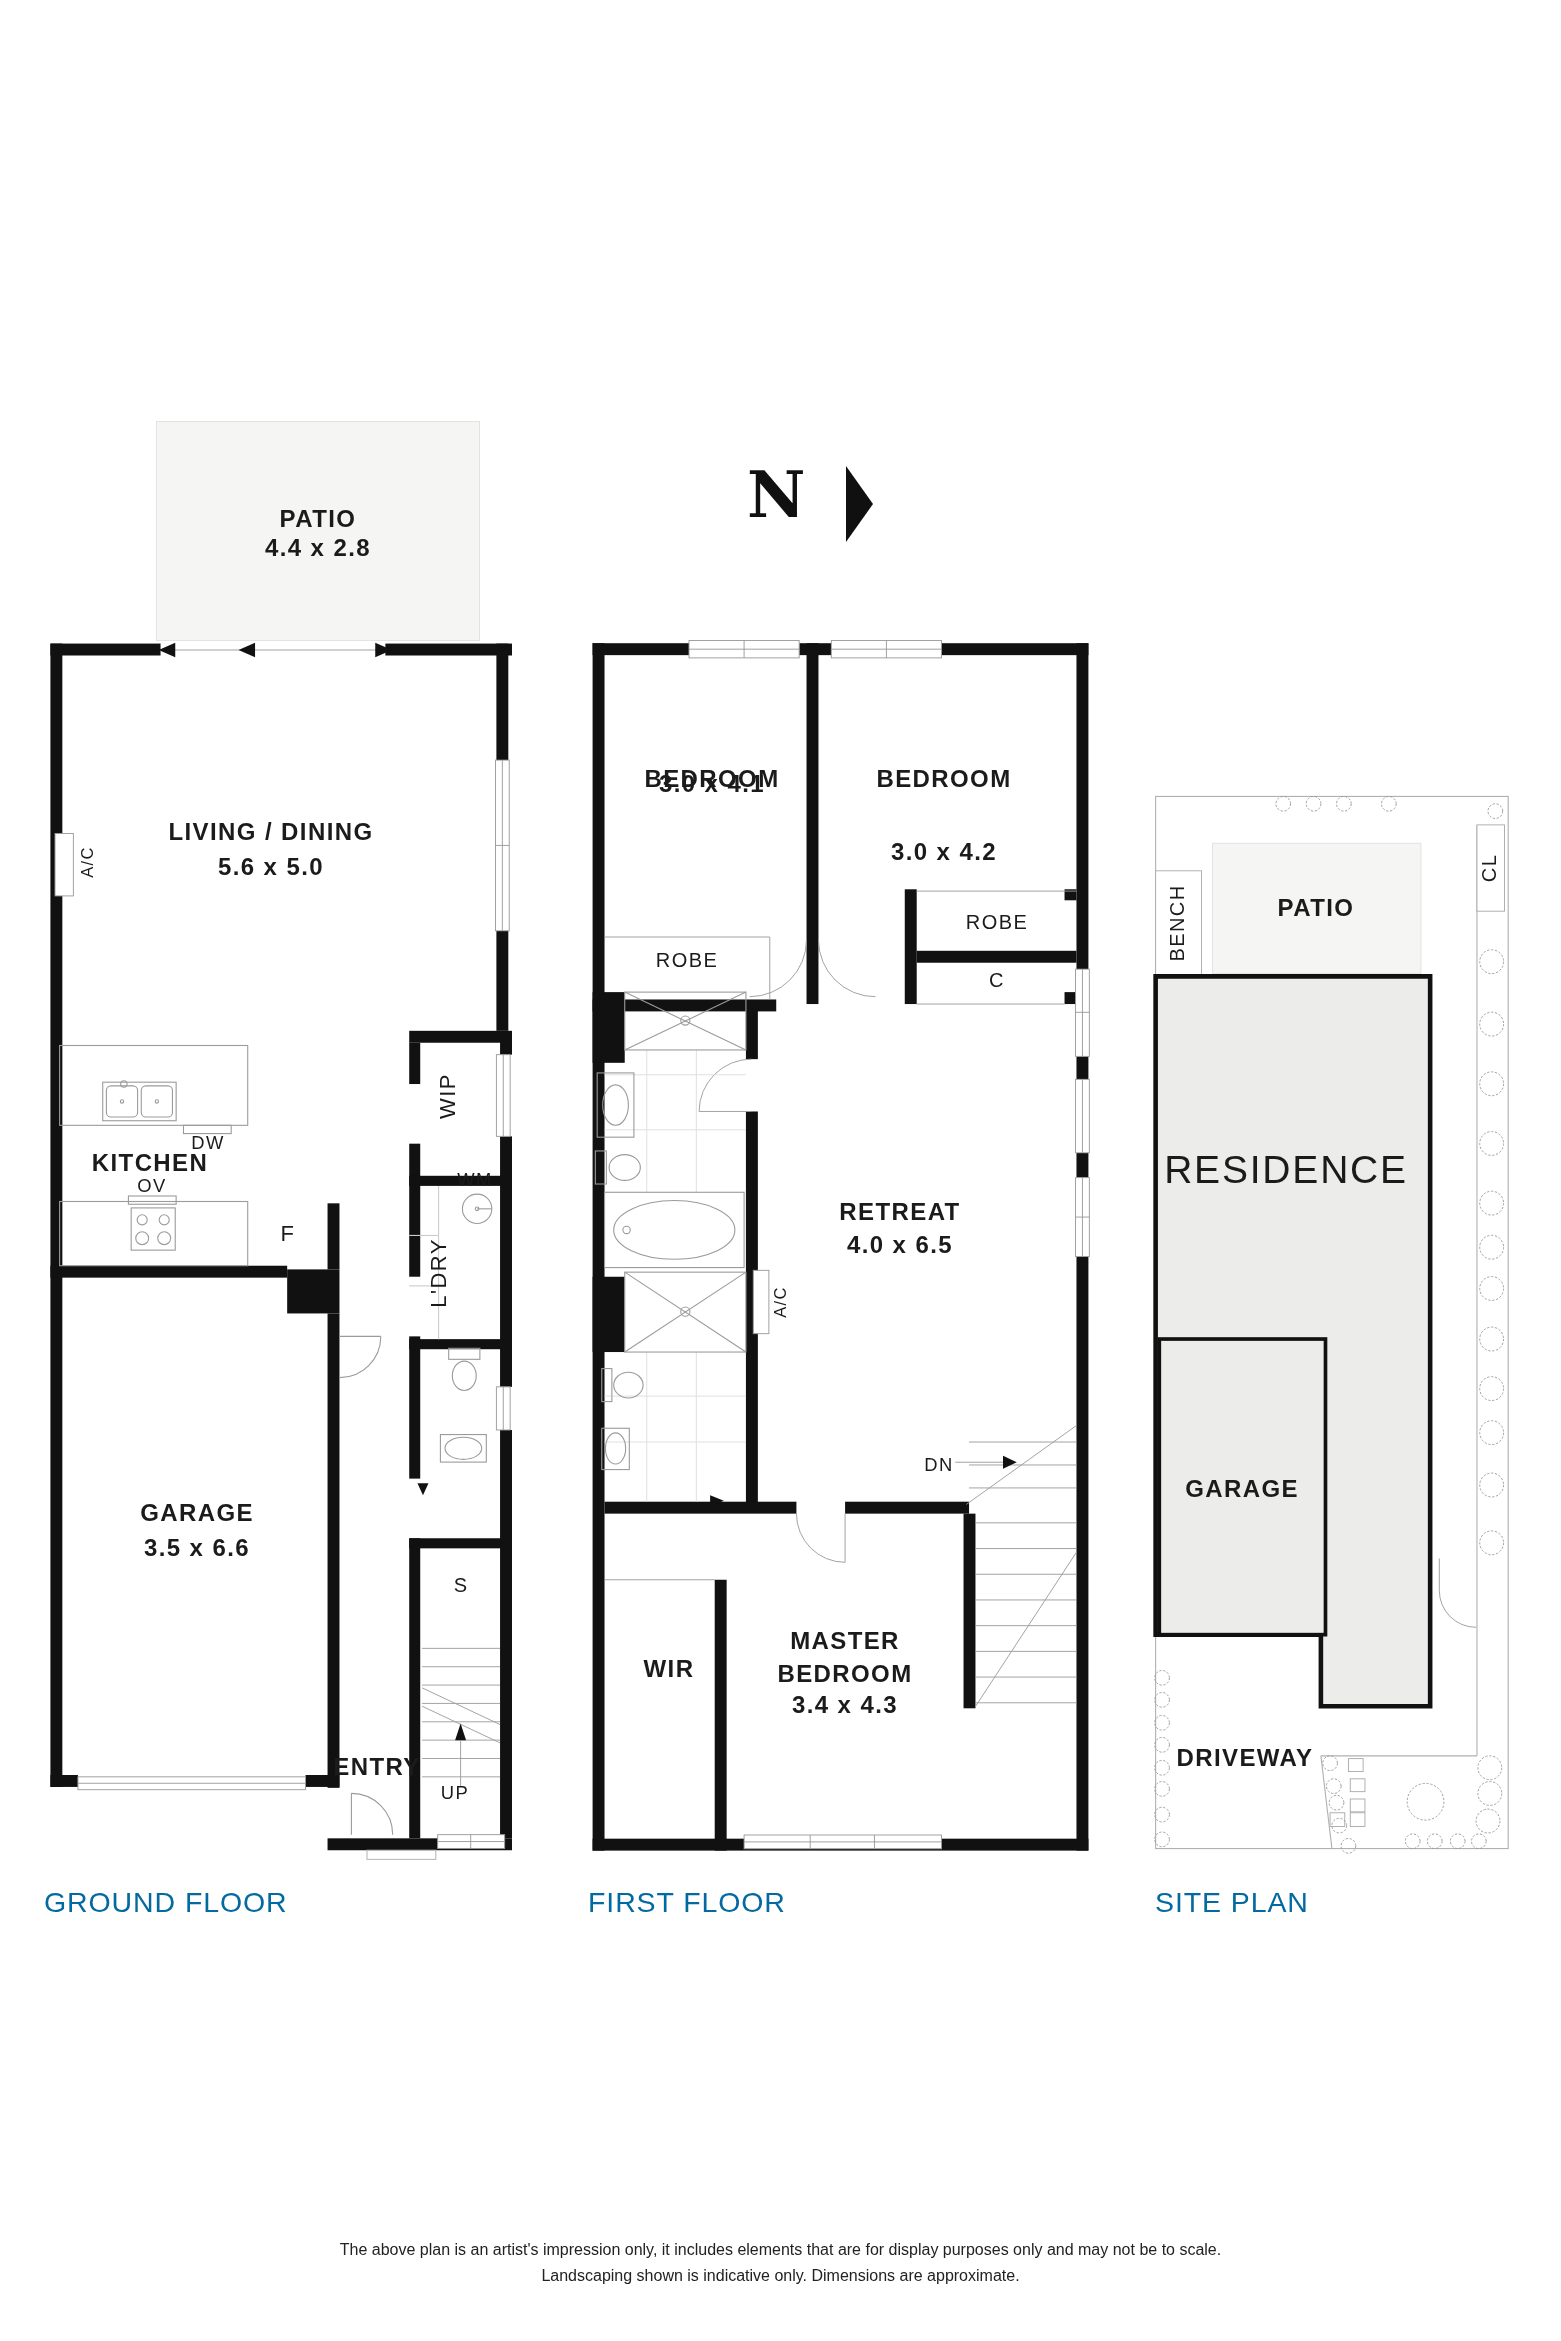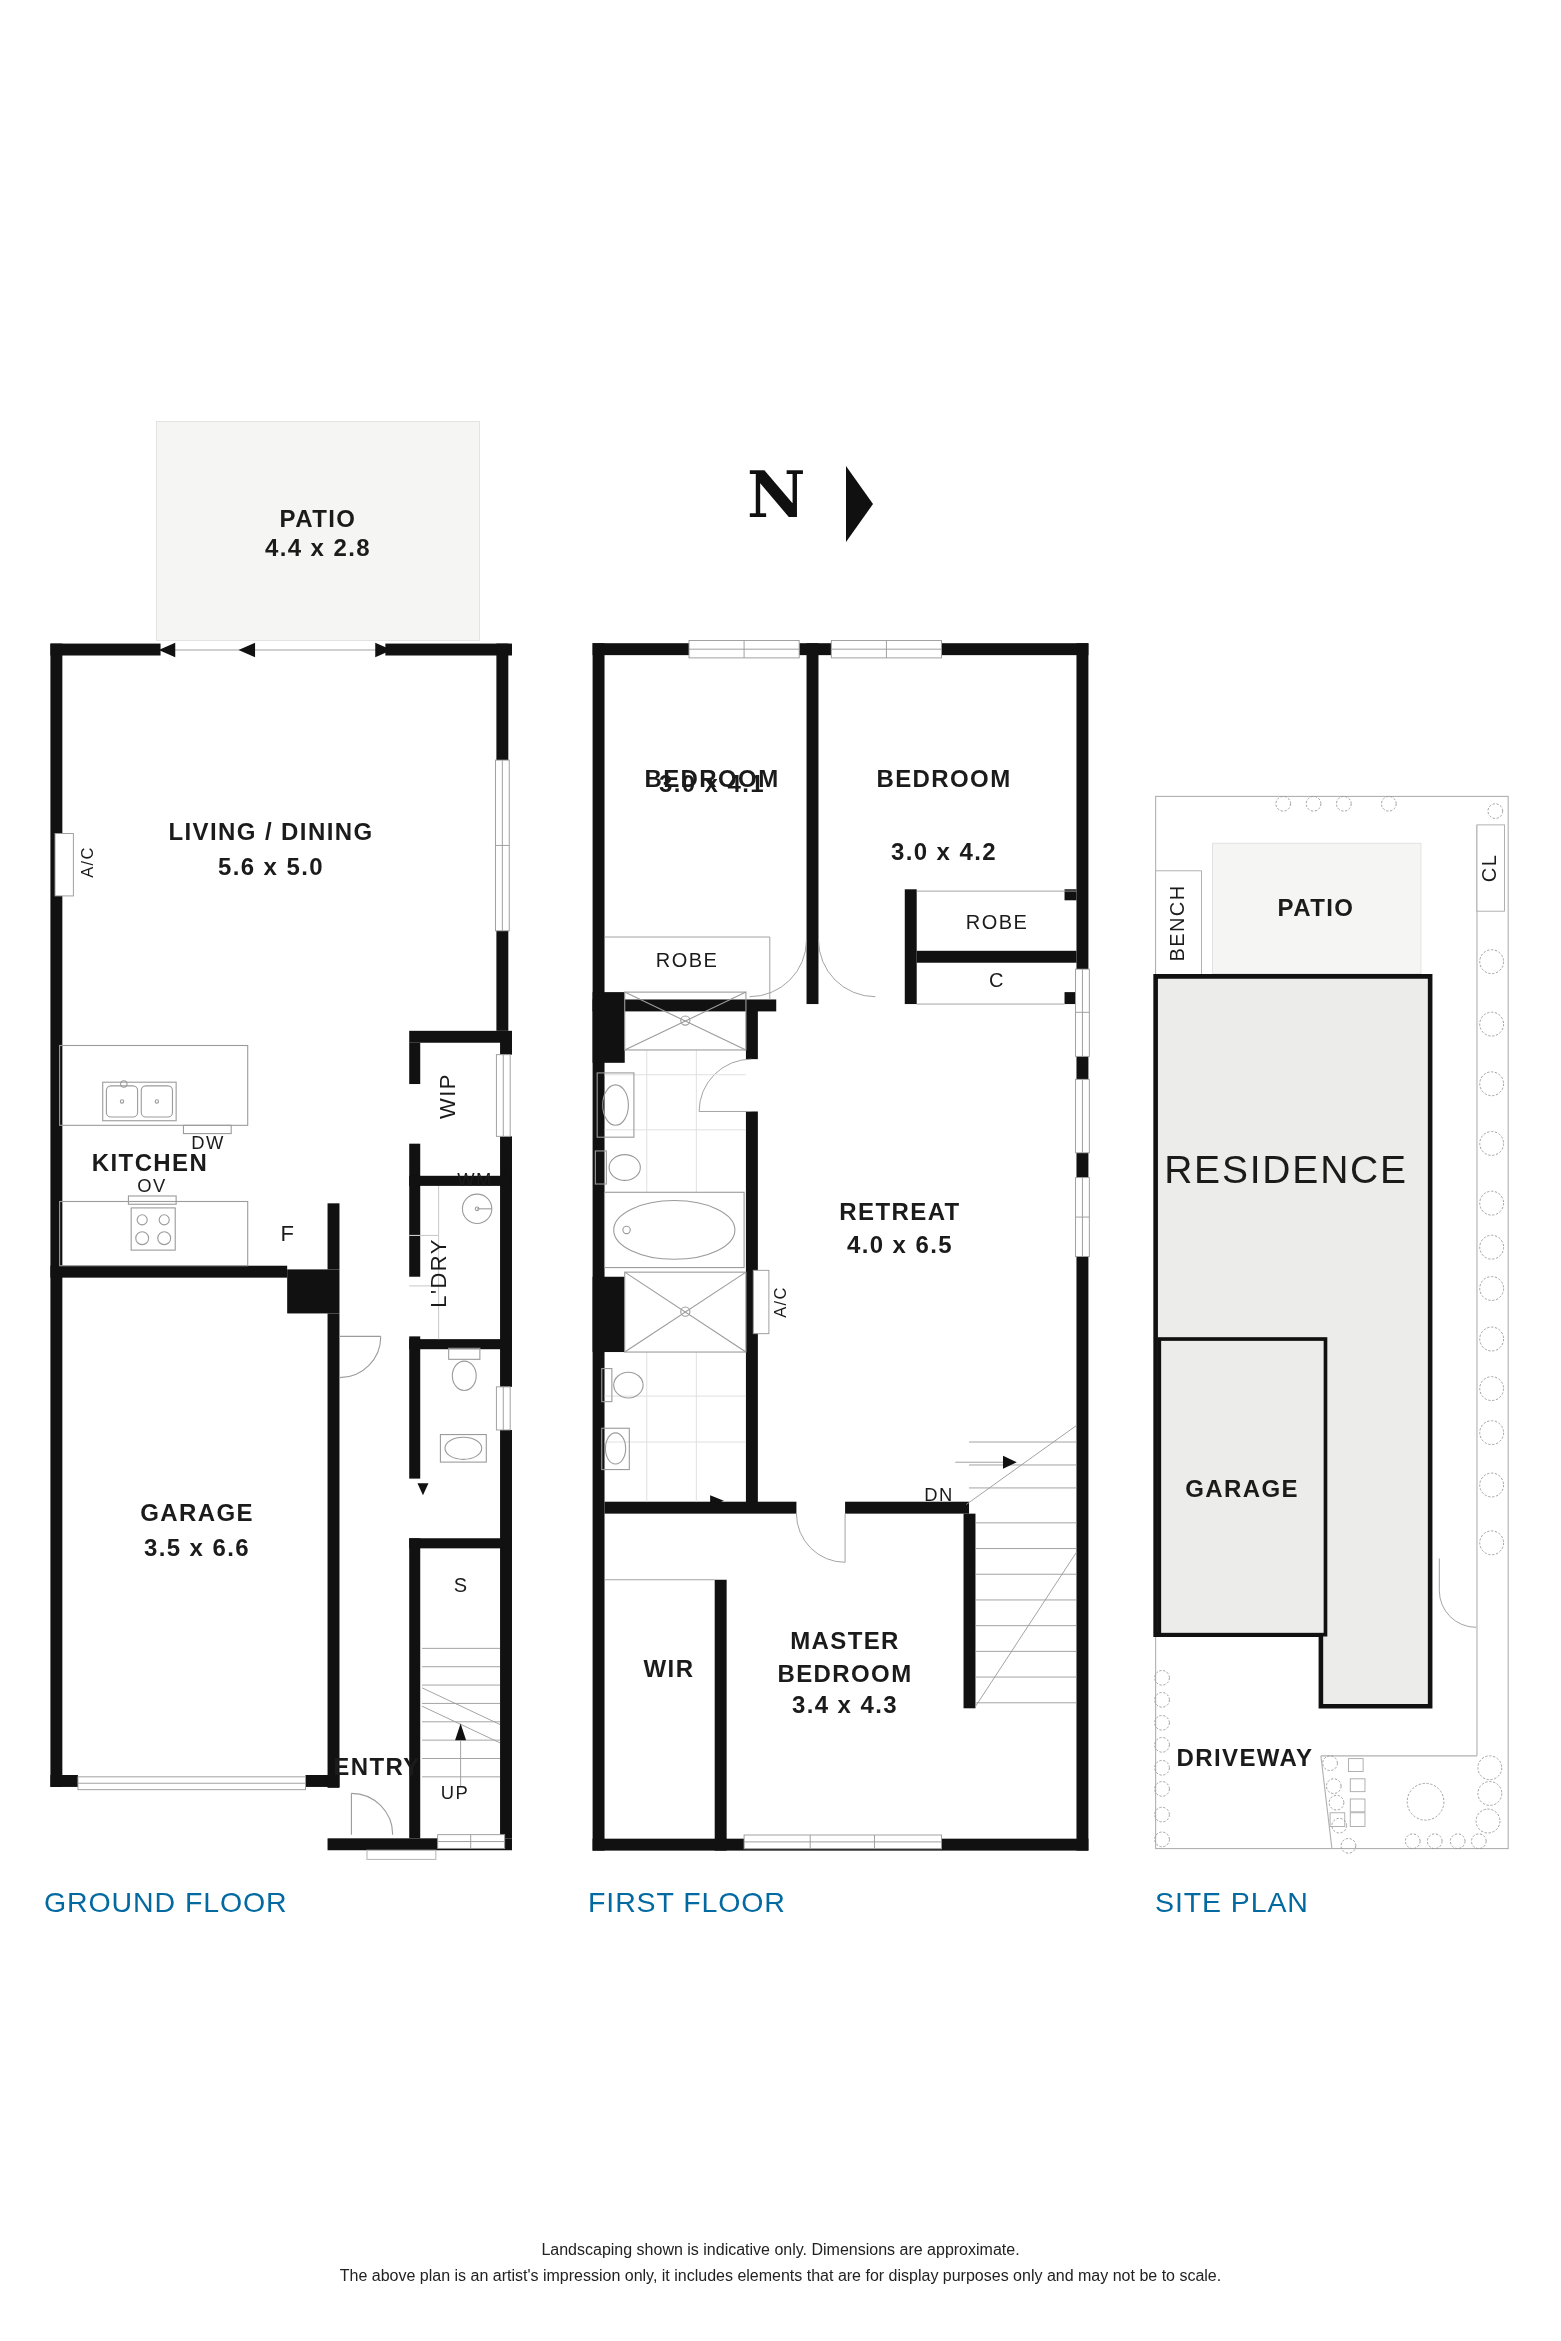--- a/index.html
+++ b/index.html
@@ -331,35 +331,35 @@
   <div class="lbl f26" style="left:712px;top:779px;"><span>BEDROOM</span></div>
   <div class="lbl f26" style="left:712px;top:784px;"><span>3.0 x 4.1</span></div>
   <div class="lbl f26" style="left:944px;top:779px;"><span>BEDROOM</span></div>
   <div class="lbl f26" style="left:944px;top:852px;"><span>3.0 x 4.2</span></div>
   <div class="lbl f22" style="left:687px;top:961px;"><span>ROBE</span></div>
   <div class="lbl f22" style="left:997px;top:923px;"><span>ROBE</span></div>
   <div class="lbl f22" style="left:997px;top:981px;"><span>C</span></div>
   <div class="lbl f26" style="left:900px;top:1212px;"><span>RETREAT</span></div>
   <div class="lbl f26" style="left:900px;top:1245px;"><span>4.0 x 6.5</span></div>
   <div class="lbl rot f18" style="left:780px;top:1302px;"><span>A/C</span></div>
-  <div class="lbl f20" style="left:939px;top:1465px;margin-top:30px;"><span>DN</span></div>
+  <div class="lbl f20" style="left:939px;top:1465px;"><span>DN</span></div>
   <div class="lbl f26" style="left:669px;top:1669px;"><span>WIR</span></div>
   <div class="lbl wrap f26" style="left:845px;top:1657px;width:170px;"><span>MASTER BEDROOM</span></div>
   <div class="lbl f26" style="left:845px;top:1705px;"><span>3.4 x 4.3</span></div>
 
   <div class="lbl rot f22" style="left:1178px;top:923px;"><span>BENCH</span></div>
   <div class="lbl f26" style="left:1316px;top:908px;"><span>PATIO</span></div>
   <div class="lbl rot f22" style="left:1490px;top:868px;"><span>CL</span></div>
   <div class="lbl f42" style="left:1286px;top:1170px;"><span>RESIDENCE</span></div>
   <div class="lbl f26" style="left:1242px;top:1489px;"><span>GARAGE</span></div>
   <div class="lbl f26" style="left:1245px;top:1758px;"><span>DRIVEWAY</span></div>
 
   <div class="title" style="left:44px;top:1886px;"><span>GROUND FLOOR</span></div>
   <div class="title" style="left:588px;top:1886px;"><span>FIRST FLOOR</span></div>
   <div class="title" style="left:1155px;top:1886px;"><span>SITE PLAN</span></div>
 
   <div class="footer">
+    <div>The above plan is an artist's impression only, it includes elements that are for display purposes only and may not be to scale.</div>
     <div>Landscaping shown is indicative only. Dimensions are approximate.</div>
-    <div>The above plan is an artist's impression only, it includes elements that are for display purposes only and may not be to scale.</div>
   </div>
 
 </div>
 
 
 </body></html>

